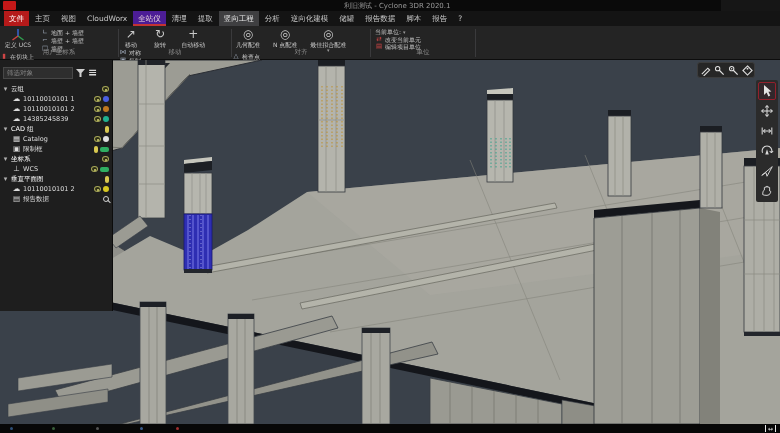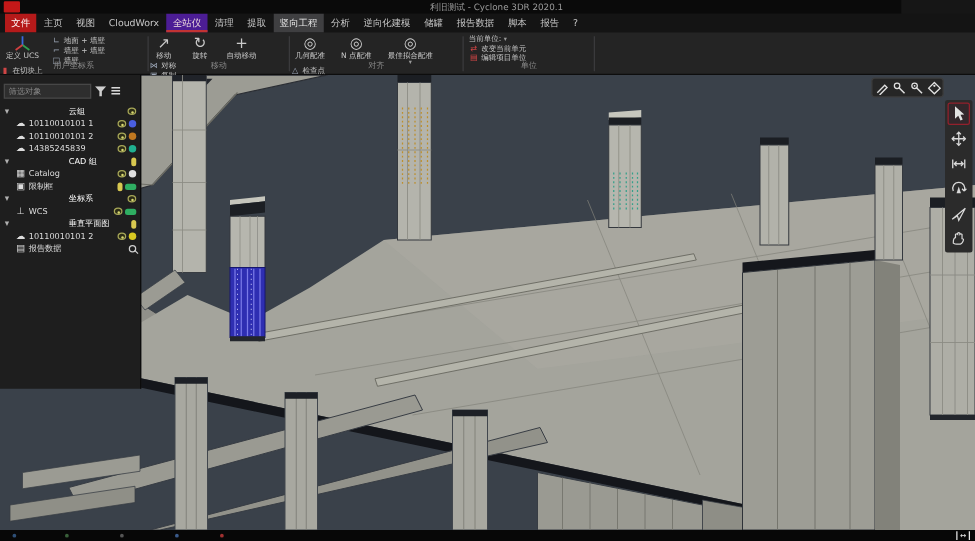--- a/index.html
+++ b/index.html
@@ -44,21 +44,21 @@
     border-right:1px solid #0c0c0c; }
   #tree-header { display:flex; align-items:center; gap:3px; padding:3px 3px 2px 3px; }
   #filter-input { width:70px; height:12px; background:#2e2e2e; border:1px solid #474747;
     color:#c8c8c8; font-size:6.5px; padding:0 3px; outline:none; font-family:inherit; }
   #filter-input::placeholder { color:#8a8a8a; }
   .hicon { color:#d8d8d8; }
   .trow { display:flex; align-items:center; height:10px; gap:2px; padding-right:3px; }
   .exp { width:7px; font-size:7px; color:#b0b0b0; text-align:center; line-height:10px; }
   .ticon { width:9px; font-size:7.5px; color:#dcdcdc; text-align:center; line-height:10px; }
   .tlabel { font-size:6.5px; color:#dedede; white-space:nowrap; }
-  .tlabel.grp { color:#ffffff;margin-left:44px; }
+  .tlabel.grp { color:#ffffff; }
   .sp { flex:1; }
   .eye { width:7px; height:6px; border-radius:50%; border:1px solid #a8a858;
     background:#2c2c16; position:relative; flex:none; }
   .eye::after { content:""; position:absolute; left:2px; top:1.5px; width:2px; height:2px;
     border-radius:50%; background:#d8d870; }
   .bulb { width:4px; height:7px; border-radius:2px; background:#d8c850; flex:none; }
   .dot { width:6px; height:6px; border-radius:50%; flex:none; }
   .pill { width:9px; height:5px; border-radius:2px; background:#2fae62; flex:none; }
   .mag { width:6px; height:6px; border:1px solid #cfcfcf; border-radius:50%; position:relative; flex:none; }
   .mag::after { content:""; position:absolute; width:4px; height:1px; background:#cfcfcf;

